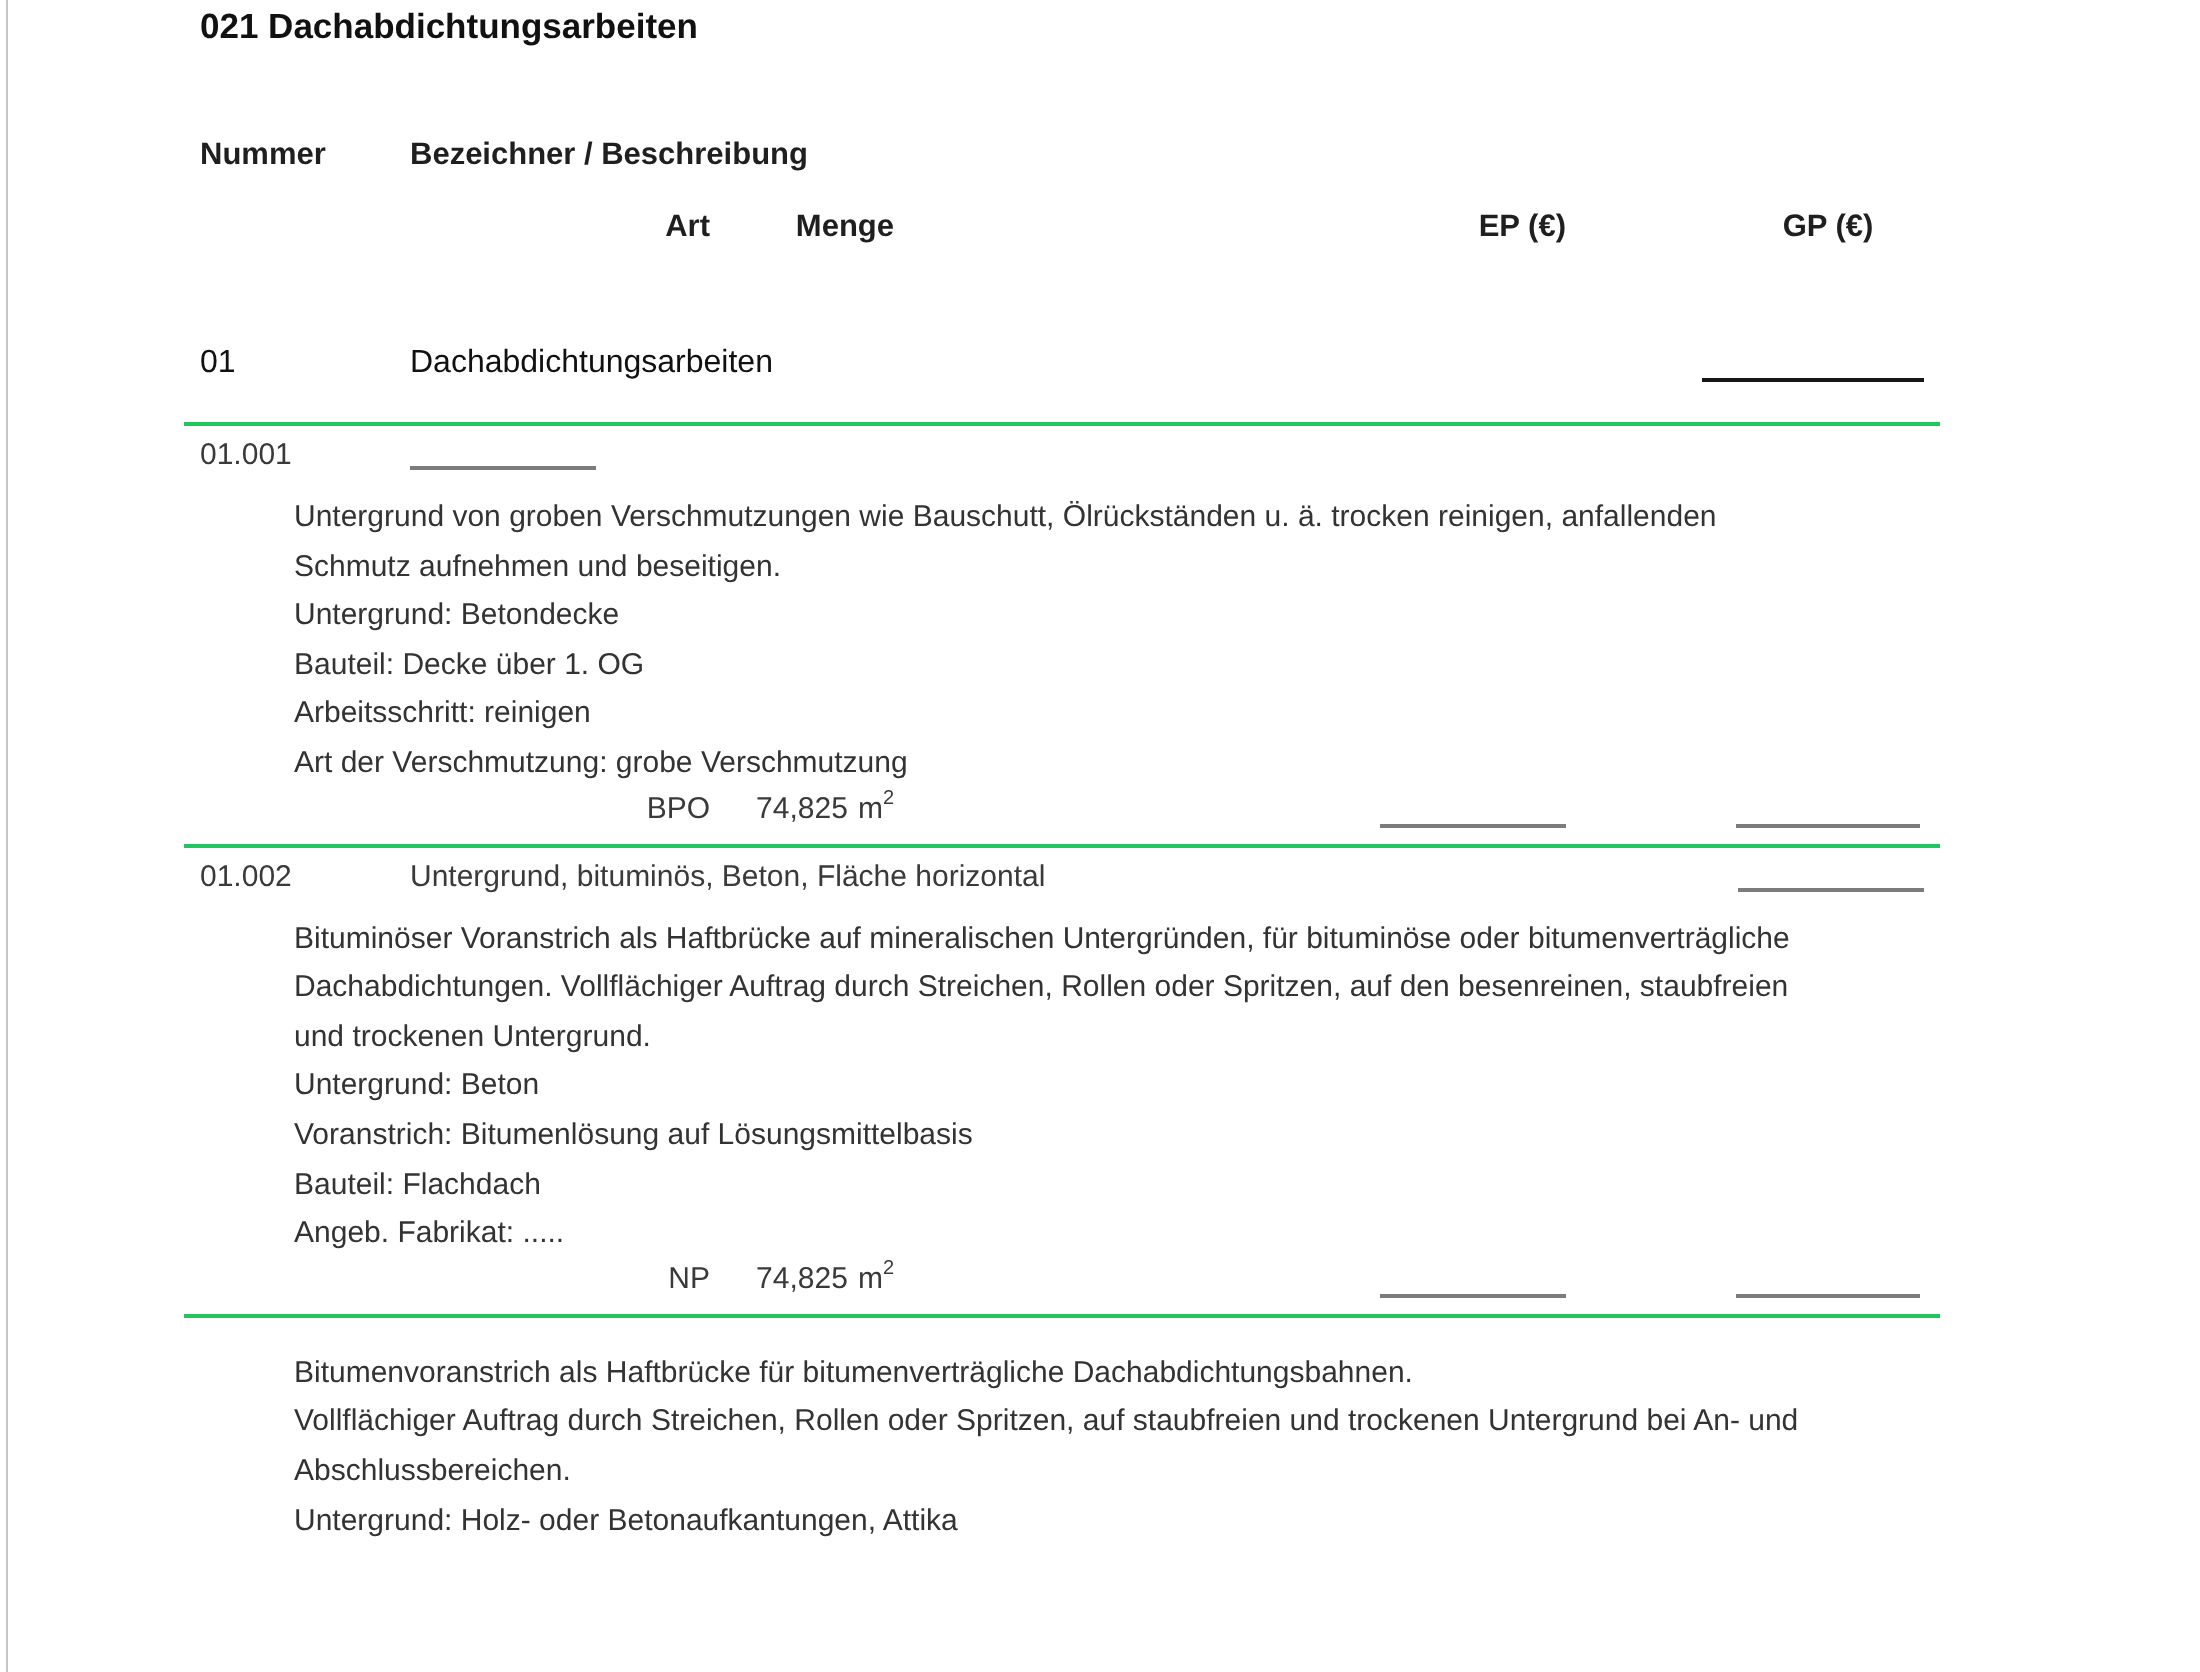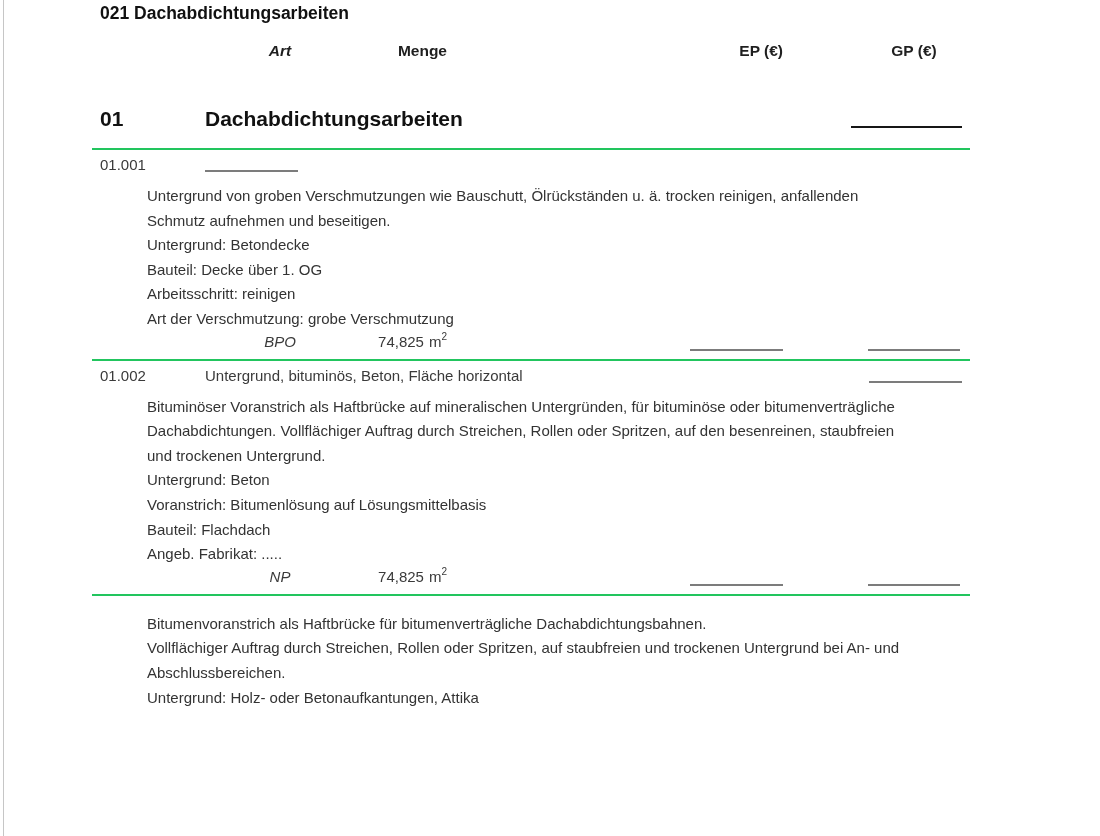--- a/index.html
+++ b/index.html
@@ -31,29 +31,29 @@
   .col-number-head { width: 105px; flex: 0 0 105px; }
   .grid-cols {
     display: grid;
     grid-template-columns: 105px 150px 92px 243px 93px 85px 92px;
     align-items: end;
   }
   .thead-row2 {
     margin-top: 18px;
     font-size: 15.5px; font-weight: 600; color: #1f1f1f; line-height: 18px;
   }
-  .c-art   { grid-column: 2; text-align: center; font-style: italic; }
+  .c-art   { grid-column: 2; text-align: right; }
   .c-menge { grid-column: 3; text-align: right; white-space: nowrap; }
   .c-ep    { grid-column: 5; text-align: right; }
   .c-gp    { grid-column: 7; text-align: center; }
   
   .section-row {
     display: flex; align-items: flex-end;
     margin-top: 48px;
-    font-size: 21px; font-weight: 700; color: #111111; line-height: 22px;
+    font-size: 16px; font-weight: 400; color: #111111; line-height: 22px;
   }
   .section-number { width: 105px; flex: 0 0 105px; }
   .section-title  { flex: 1; }
   .section-gp-blank {
     width: 111px; flex: 0 0 111px;
     border-bottom: 2px solid #161616;
     margin-bottom: 2px;
   }
   
   .items { margin-top: 18px; }
@@ -93,20 +93,24 @@
 </style>
 </head>
 <body>
 
 <div class="frame-line"></div>
 
 <div class="content">
 
   <div class="doc-title">021 Dachabdichtungsarbeiten</div>
 
+  <div class="thead-row1">
+    <div class="col-number-head">Nummer</div>
+    <div>Bezeichner / Beschreibung</div>
+  </div>
 
   <div class="thead-row2 grid-cols">
     <div class="c-art">Art</div>
     <div class="c-menge">Menge</div>
     <div class="c-ep">EP (€)</div>
     <div class="c-gp">GP (€)</div>
   </div>
 
   <div class="section-row">
     <div class="section-number">01</div>

